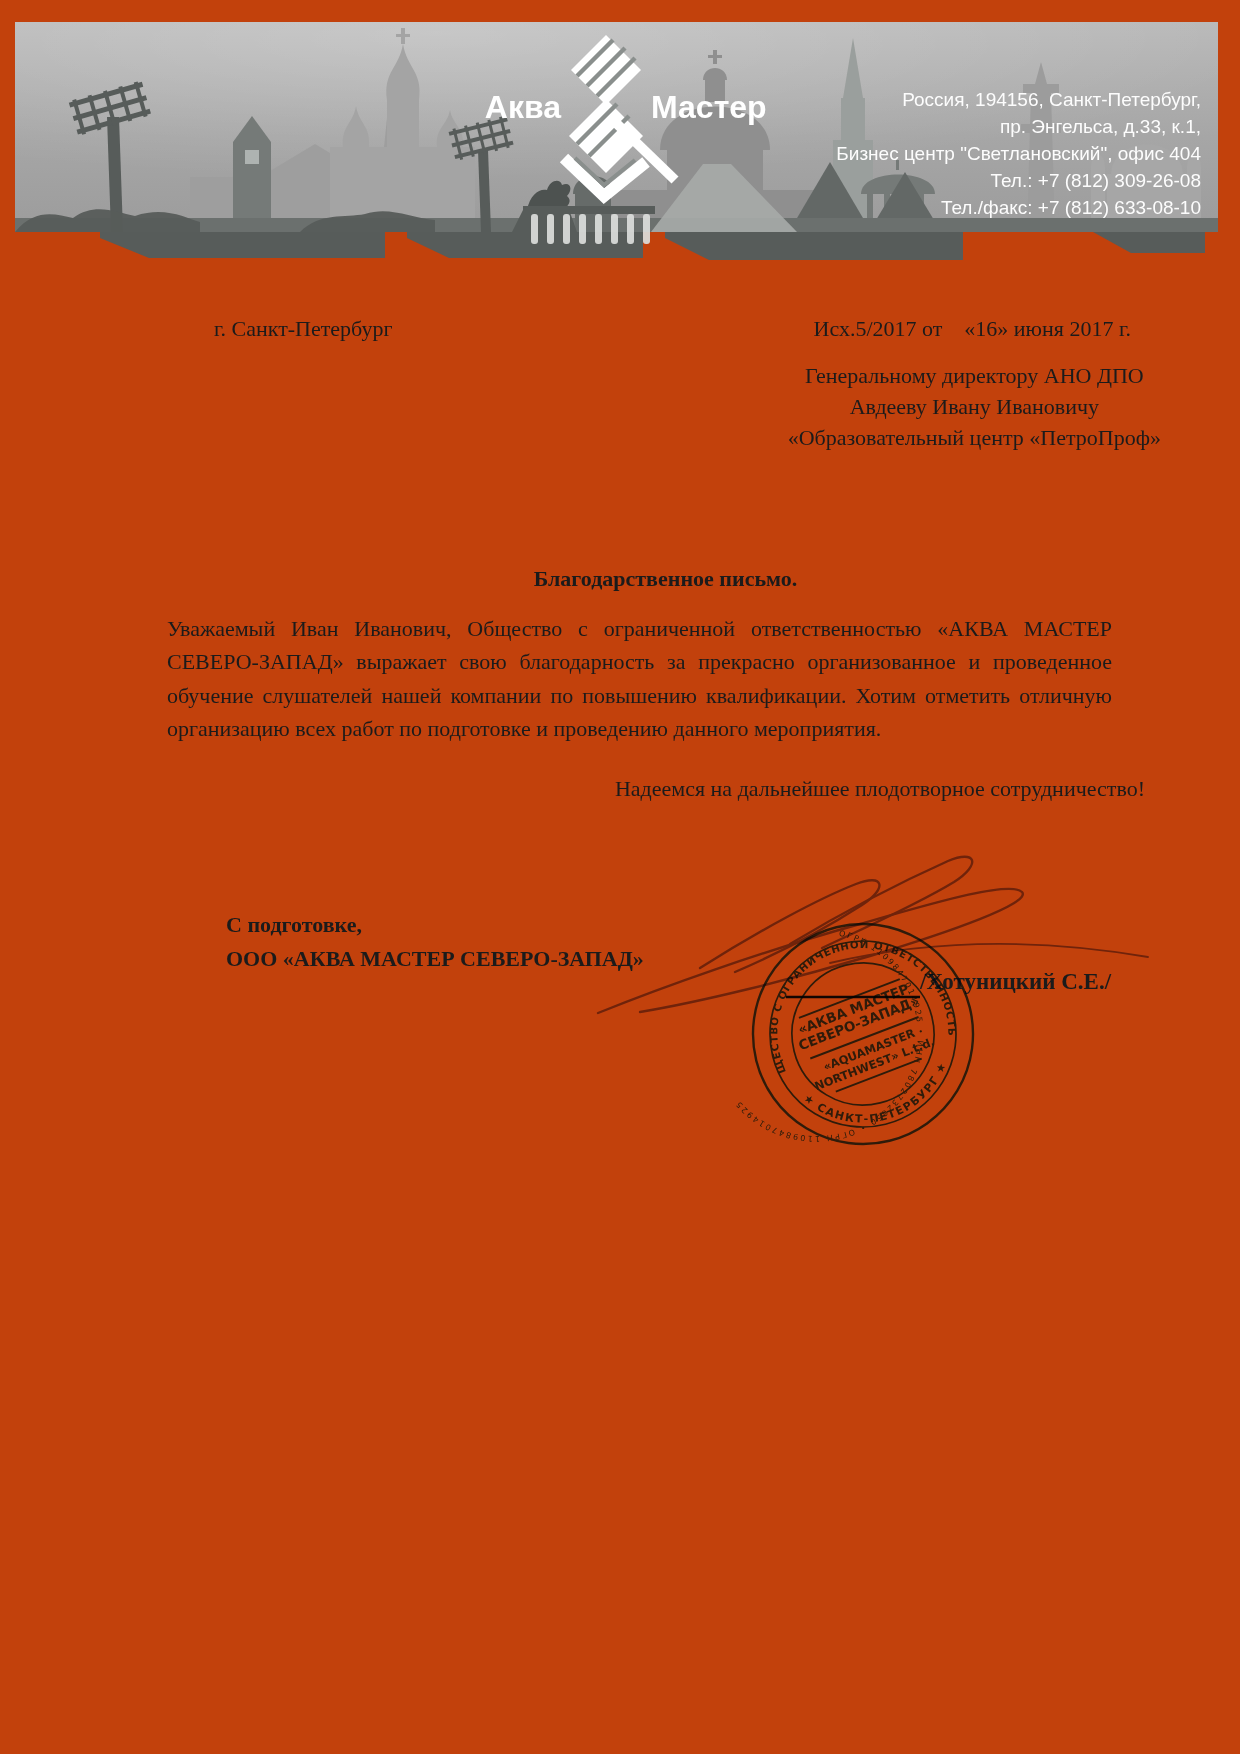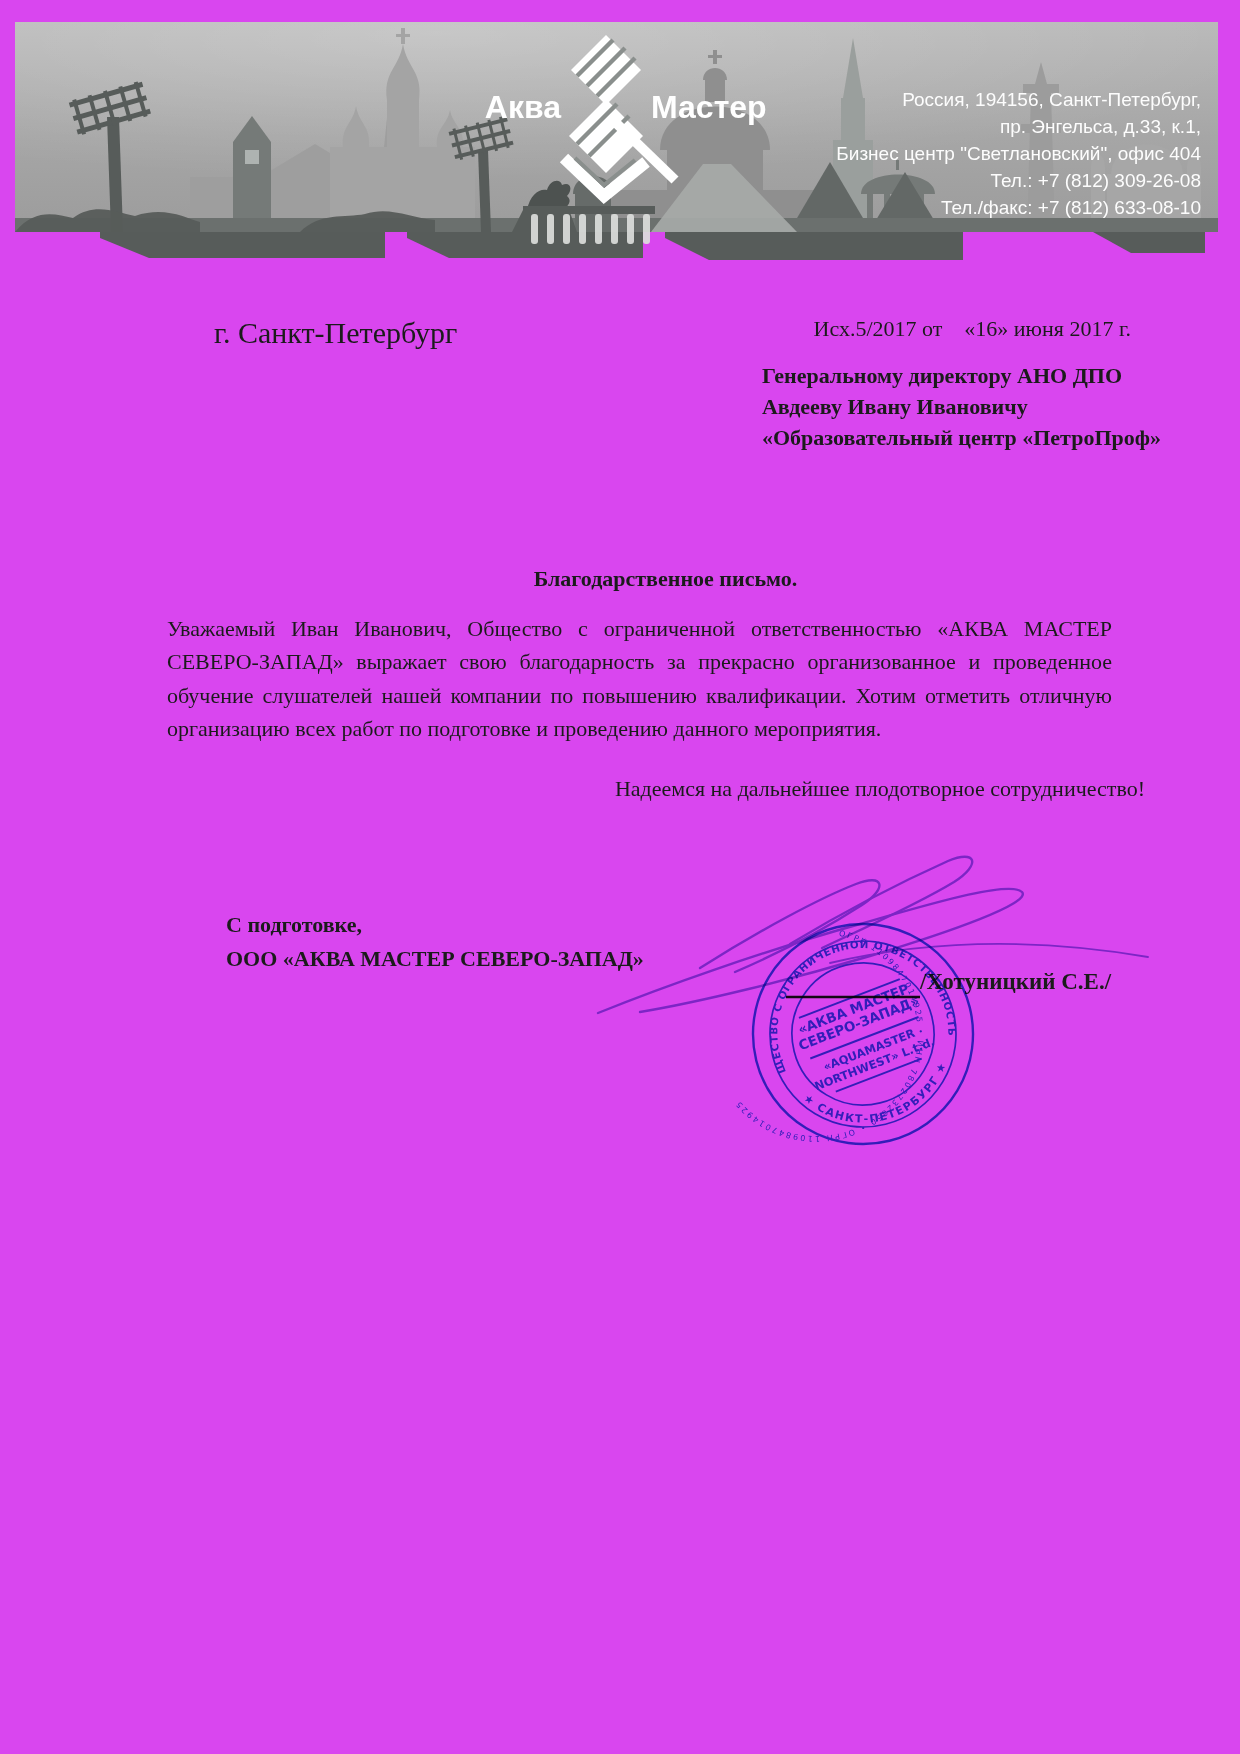--- a/index.html
+++ b/index.html
@@ -1,23 +1,23 @@
 <!DOCTYPE html>
 <html><head>
 <meta charset="utf-8">
 <style>
   html,body{margin:0;padding:0;background:#e8e8e8;}
-  .page{position:relative;width:1240px;height:1754px;background:#d946ef;margin:0 auto;overflow:hidden;
+  .page{position:relative;width:1240px;height:1754px;background:#c2410c;margin:0 auto;overflow:hidden;
         font-family:"Liberation Serif", serif;color:#1b1b1b;}
   .abs{position:absolute;}
   svg text{user-select:none;}
   .banner{position:absolute;left:15px;top:22px;width:1203px;height:250px;}
-  .city-line{left:214px;top:316px;font-size:30px;text-align:right;}
+  .city-line{left:214px;top:316px;font-size:22px;text-align:right;}
   .ref-line{right:109px;top:316px;font-size:22px;white-space:pre;text-align:right;}
-  .addr{right:79px;top:360px;text-align:left;font-size:22px;font-weight:bold;line-height:31px;}
+  .addr{right:79px;top:360px;text-align:center;font-size:22px;font-weight:normal;line-height:31px;}
   .title{left:188px;top:566px;width:955px;text-align:center;font-size:22px;font-weight:bold;}
   .body-par{left:167px;top:612px;width:945px;font-size:22px;line-height:33.4px;text-align:justify;margin:0;}
   .closing{left:190px;top:776px;width:955px;text-align:right;font-size:22px;}
   .signoff{left:226px;top:908px;font-size:22px;font-weight:bold;line-height:34px;}
   .signer{left:920px;top:969px;font-size:23px;font-weight:bold;}
   .stamp{position:absolute;left:733px;top:904px;width:260px;height:260px;mix-blend-mode:multiply;opacity:.93;}
   .sig-svg{position:absolute;left:560px;top:855px;width:650px;height:215px;mix-blend-mode:multiply;}
 </style>
 </head>
 <body>

